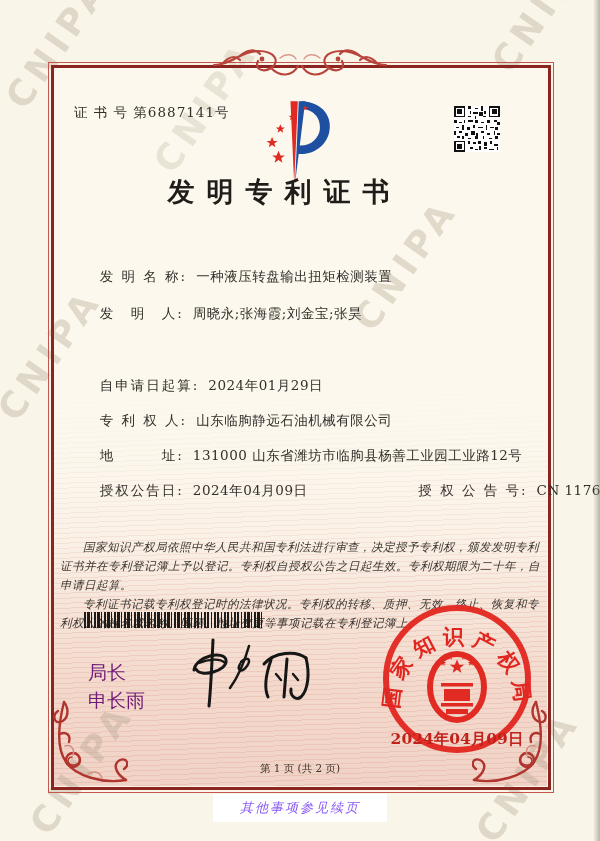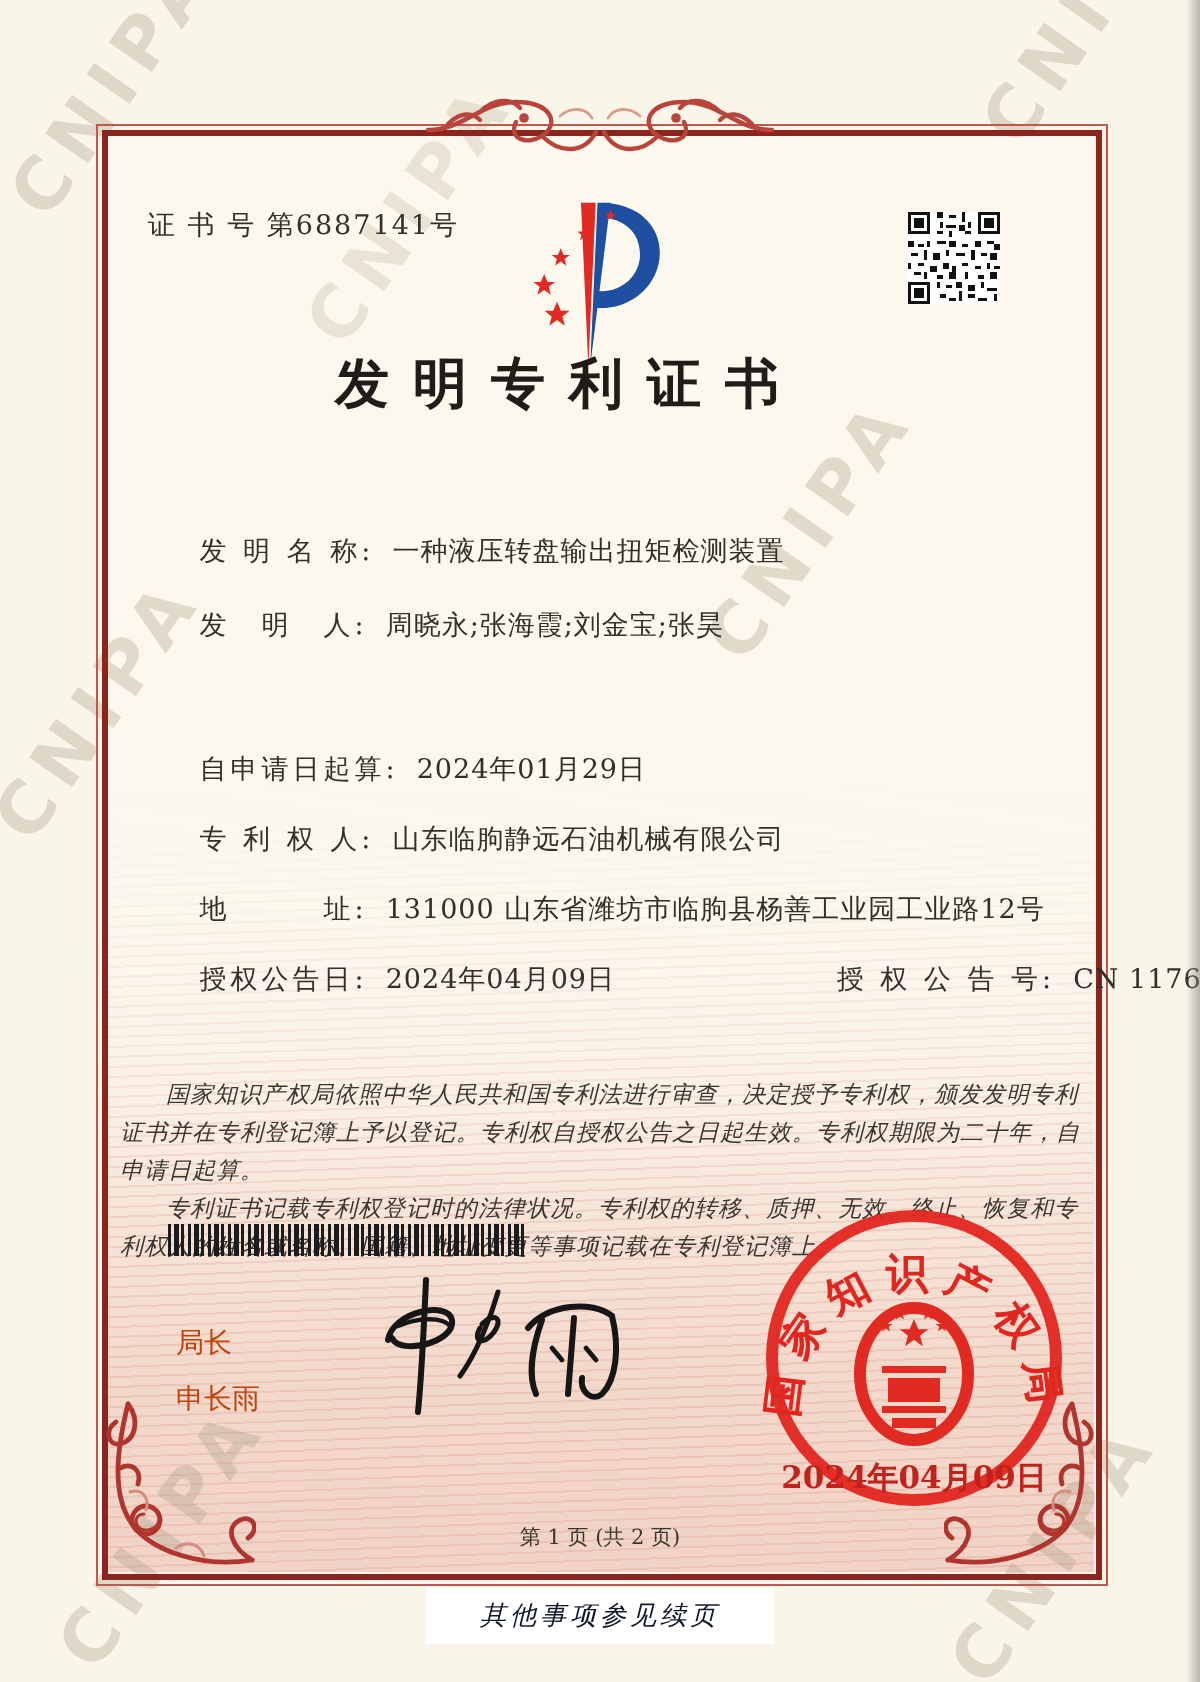--- a/index.html
+++ b/index.html
@@ -41,32 +41,32 @@
   .grant-no{position:absolute;left:310px;top:0;}
 
   .legal{position:absolute;left:60px;top:491px;width:482px;font-size:11.5px;line-height:19px;
     font-style:italic;color:#3b3631;margin-top:47px;}
   .legal p{margin:0;text-indent:2em;letter-spacing:0.5px;}
 
   .barcode{position:absolute;left:84px;top:612px;width:178px;height:16px;
     background:repeating-linear-gradient(90deg,#1c1c1c 0 1.5px,rgba(0,0,0,0) 1.5px 3px,
       #1c1c1c 3px 5.5px,rgba(0,0,0,0) 5.5px 6.5px,#1c1c1c 6.5px 8px,rgba(0,0,0,0) 8px 10px);}
 
-  .signer{position:absolute;left:88px;top:658px;font-size:14px;line-height:28px;color:#c2410c;}
+  .signer{position:absolute;left:88px;top:658px;font-size:19px;line-height:28px;color:#701a75;}
   .signature{position:absolute;left:178px;top:630px;}
 
   .seal{position:absolute;left:372px;top:597px;z-index:5;}
 
   .ornament-top{position:absolute;left:210px;top:42px;z-index:3;}
   .flourish-left{position:absolute;left:50px;top:700px;z-index:3;}
   .flourish-right{position:absolute;left:472px;top:700px;z-index:3;transform:scaleX(-1);}
 
   .page-info{position:absolute;left:0;right:0;top:762px;text-align:center;font-size:10.5px;color:#3d342d;}
   .footer-note{position:absolute;left:50%;top:794px;transform:translateX(-50%);background:#ffffff;
-    padding:5px 27px;font-size:13px;font-style:italic;letter-spacing:2px;color:#0f172a;white-space:nowrap;z-index:4;}
+    padding:5px 27px;font-size:13px;font-style:italic;letter-spacing:2px;color:#8b5cf6;white-space:nowrap;z-index:4;}
 
   .scan-edge{position:absolute;right:0;top:0;width:7px;height:100%;z-index:6;
     background:linear-gradient(90deg,rgba(150,147,140,0) 0%,rgba(130,128,122,0.55) 100%);}
 </style>
 </head>
 <body>
 
 <div class="page">
 
   <div class="cert-bg">

